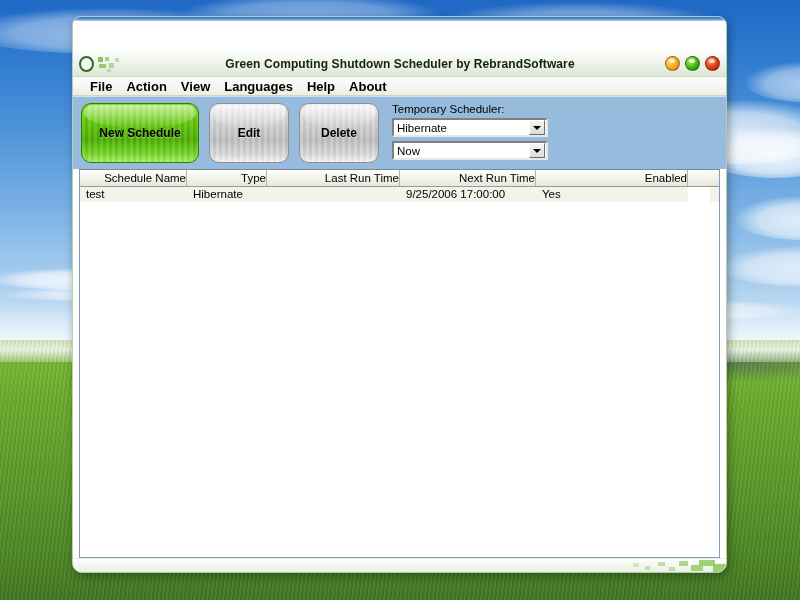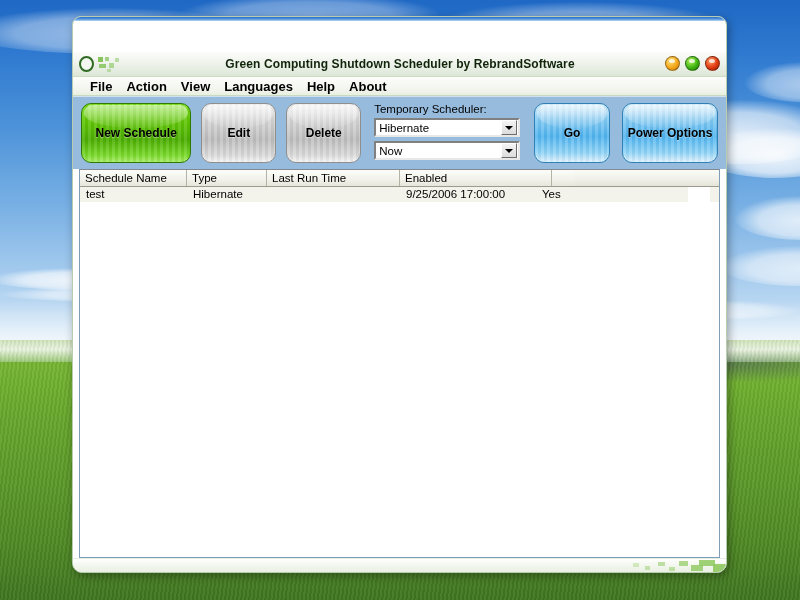--- a/index.html
+++ b/index.html
@@ -313,20 +313,21 @@
     font-size: 11.5px;
     color: #000;
     padding-left: 5px;
     line-height: 16px;
     border-right: 1px solid #b4b4a6;
     background: linear-gradient(180deg, #fdfdfa 0%, #f3f3ec 55%, #e6e6dc 100%);
     white-space: nowrap;
     overflow: hidden;
     cursor: pointer;
     flex: none;
+    text-align: right;
   }
   #listbody { flex: 1; background: #fff; }
   .lrow {
     display: flex;
     height: 15px;
     background: #f3f3eb;
     cursor: default;
   }
   .lcell {
     font-size: 11.5px;
@@ -427,38 +428,31 @@
           </div>
 
           <div class="combo">
             <div class="combo-text">Now</div>
             <div class="combo-arrow">
               <div class="arrow-glyph"></div>
             </div>
           </div>
         </div>
 
-        <div id="gopanel">
-          <div class="bigbtn btn-blue">
-            <span>Go</span>
-          </div>
-          <div class="bigbtn btn-blue wide">
-            <span>Power Options</span>
-          </div>
-        </div>
 
       </div>
     </div>
 
 
     <div id="listwrap">
       <div id="listheader">
         <div class="hcell" style="width:107px">Schedule Name</div>
         <div class="hcell" style="width:80px">Type</div>
         <div class="hcell" style="width:133px">Last Run Time</div>
+        <div class="hcell" style="width:136px">Next Run Time</div>
         <div class="hcell" style="width:152px">Enabled</div>
         <div class="hcell" style="width:22px; border-right:none"></div>
       </div>
       <div id="listbody">
         <div class="lrow">
           <div class="lcell" style="width:107px">test</div>
           <div class="lcell" style="width:80px">Hibernate</div>
           <div class="lcell" style="width:133px"></div>
           <div class="lcell" style="width:136px">9/25/2006 17:00:00</div>
           <div class="lcell" style="width:152px">Yes</div>

